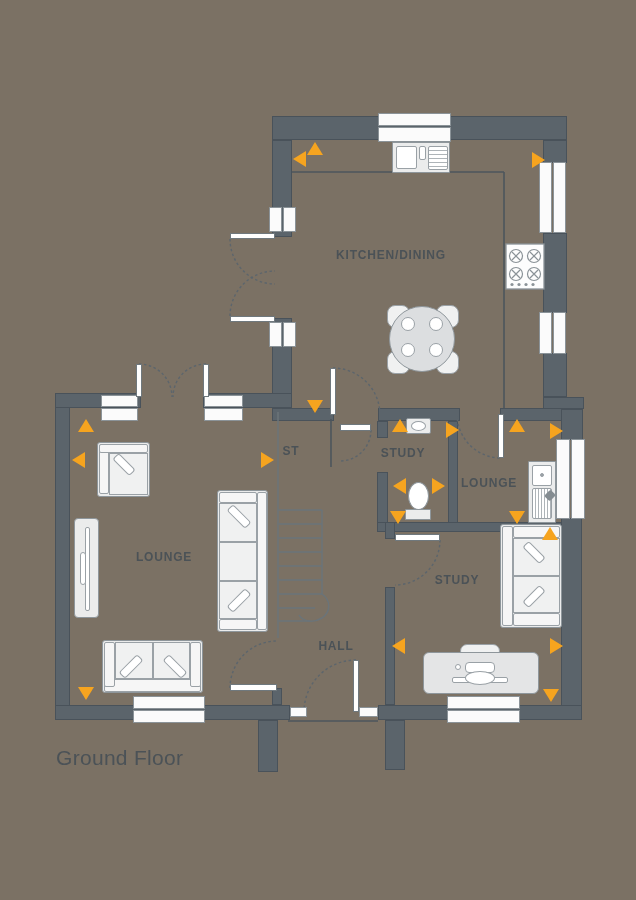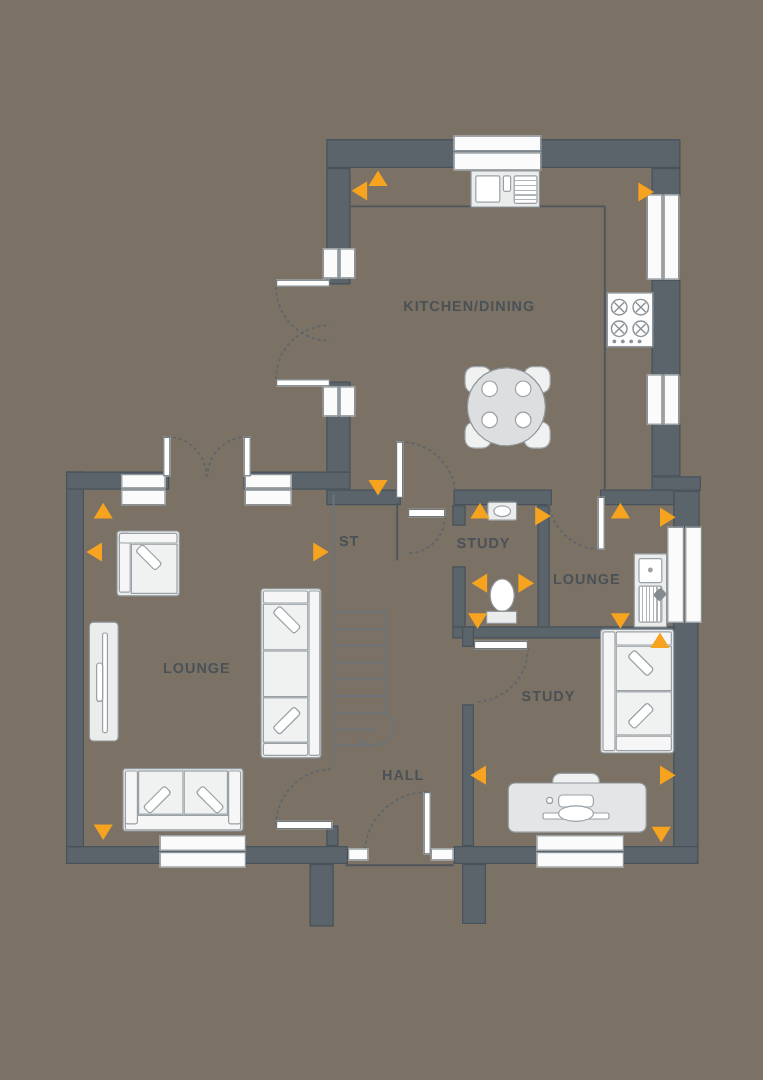--- a/index.html
+++ b/index.html
@@ -221,20 +221,21 @@
   </div>
 
   <span class="label" style="left:391px;top:255px">KITCHEN/DINING</span>
   <span class="label" style="left:164px;top:557px">LOUNGE</span>
   <span class="label" style="left:336px;top:646px">HALL</span>
   <span class="label" style="left:457px;top:580px">STUDY</span>
   <span class="label" style="left:403px;top:453px">STUDY</span>
   <span class="label" style="left:489px;top:483px">LOUNGE</span>
   <span class="label" style="left:291px;top:451px">ST</span>
 
+  <div id="floor-title">Ground Floor</div>
 
   <div id="arrows-layer">
       <div class="arrow up" style="left: 307px; top: 141.5px;"></div>
       <div class="arrow left" style="left: 292.5px; top: 151px;"></div>
       <div class="arrow right" style="left: 531.5px; top: 152px;"></div>
       <div class="arrow up" style="left: 78px; top: 418.5px;"></div>
       <div class="arrow left" style="left: 71.5px; top: 452px;"></div>
       <div class="arrow right" style="left: 260.5px; top: 452px;"></div>
       <div class="arrow down" style="left: 78px; top: 686.5px;"></div>
       <div class="arrow down" style="left: 307px; top: 399.5px;"></div>

